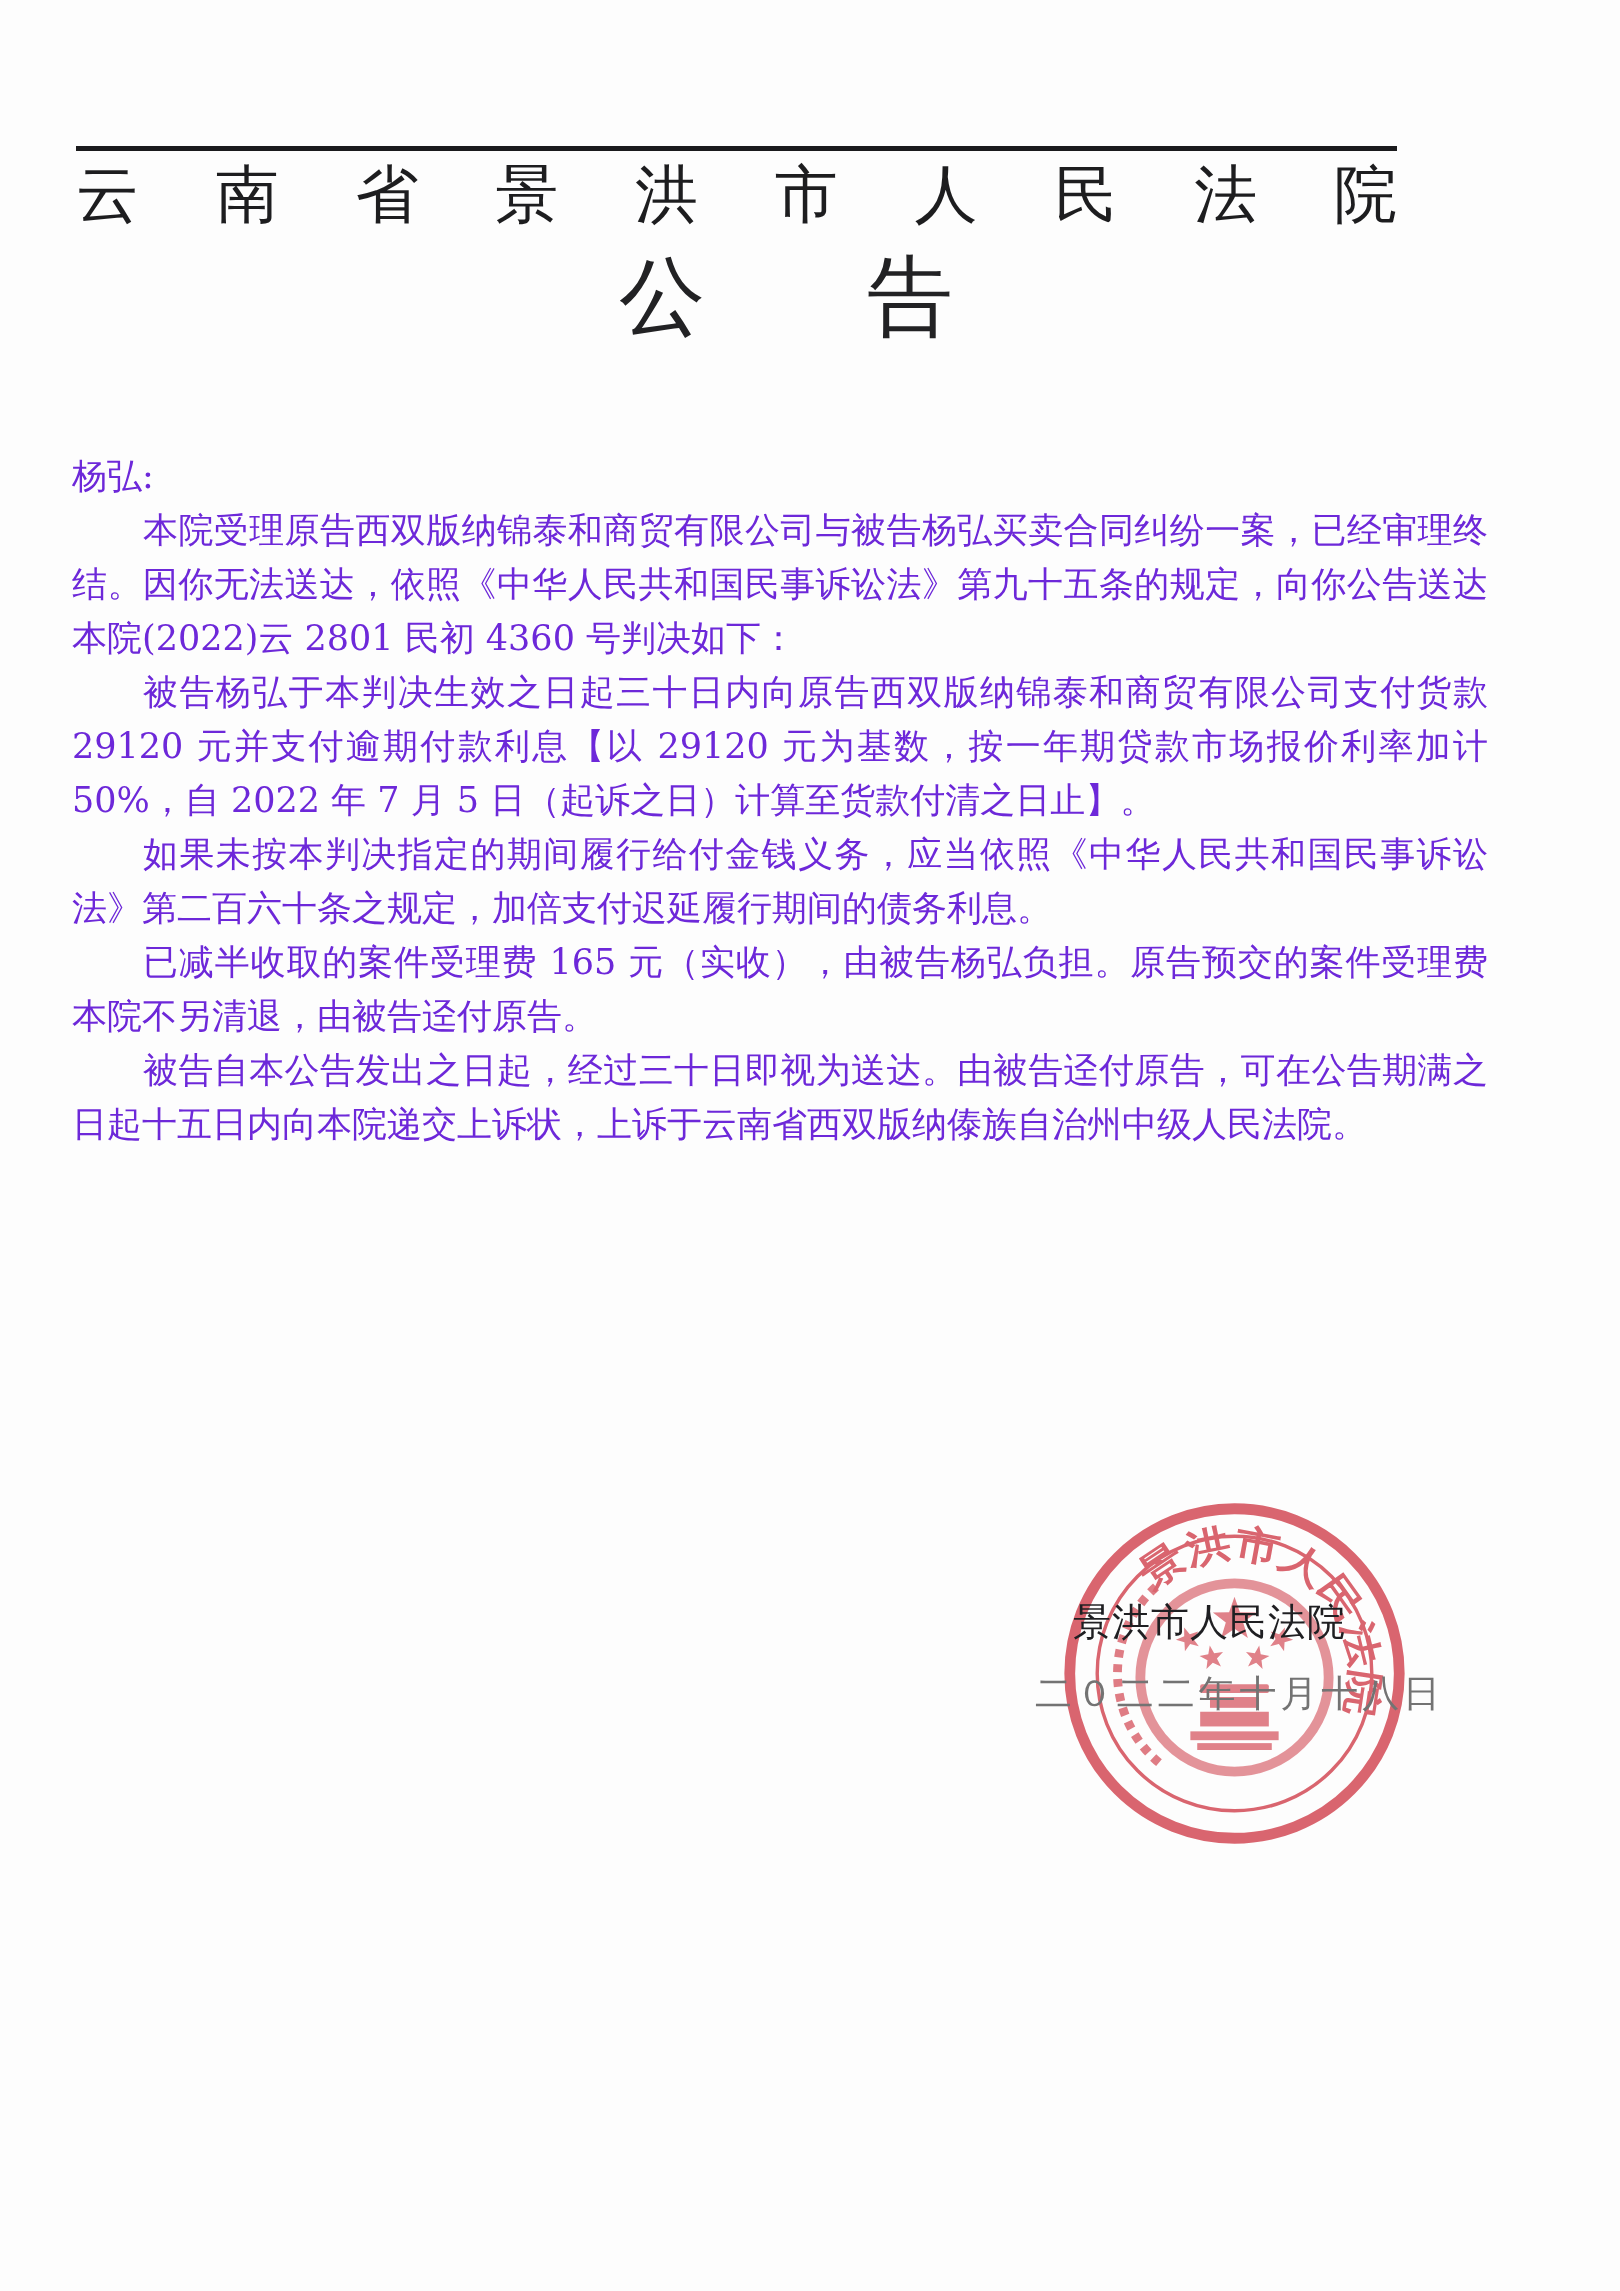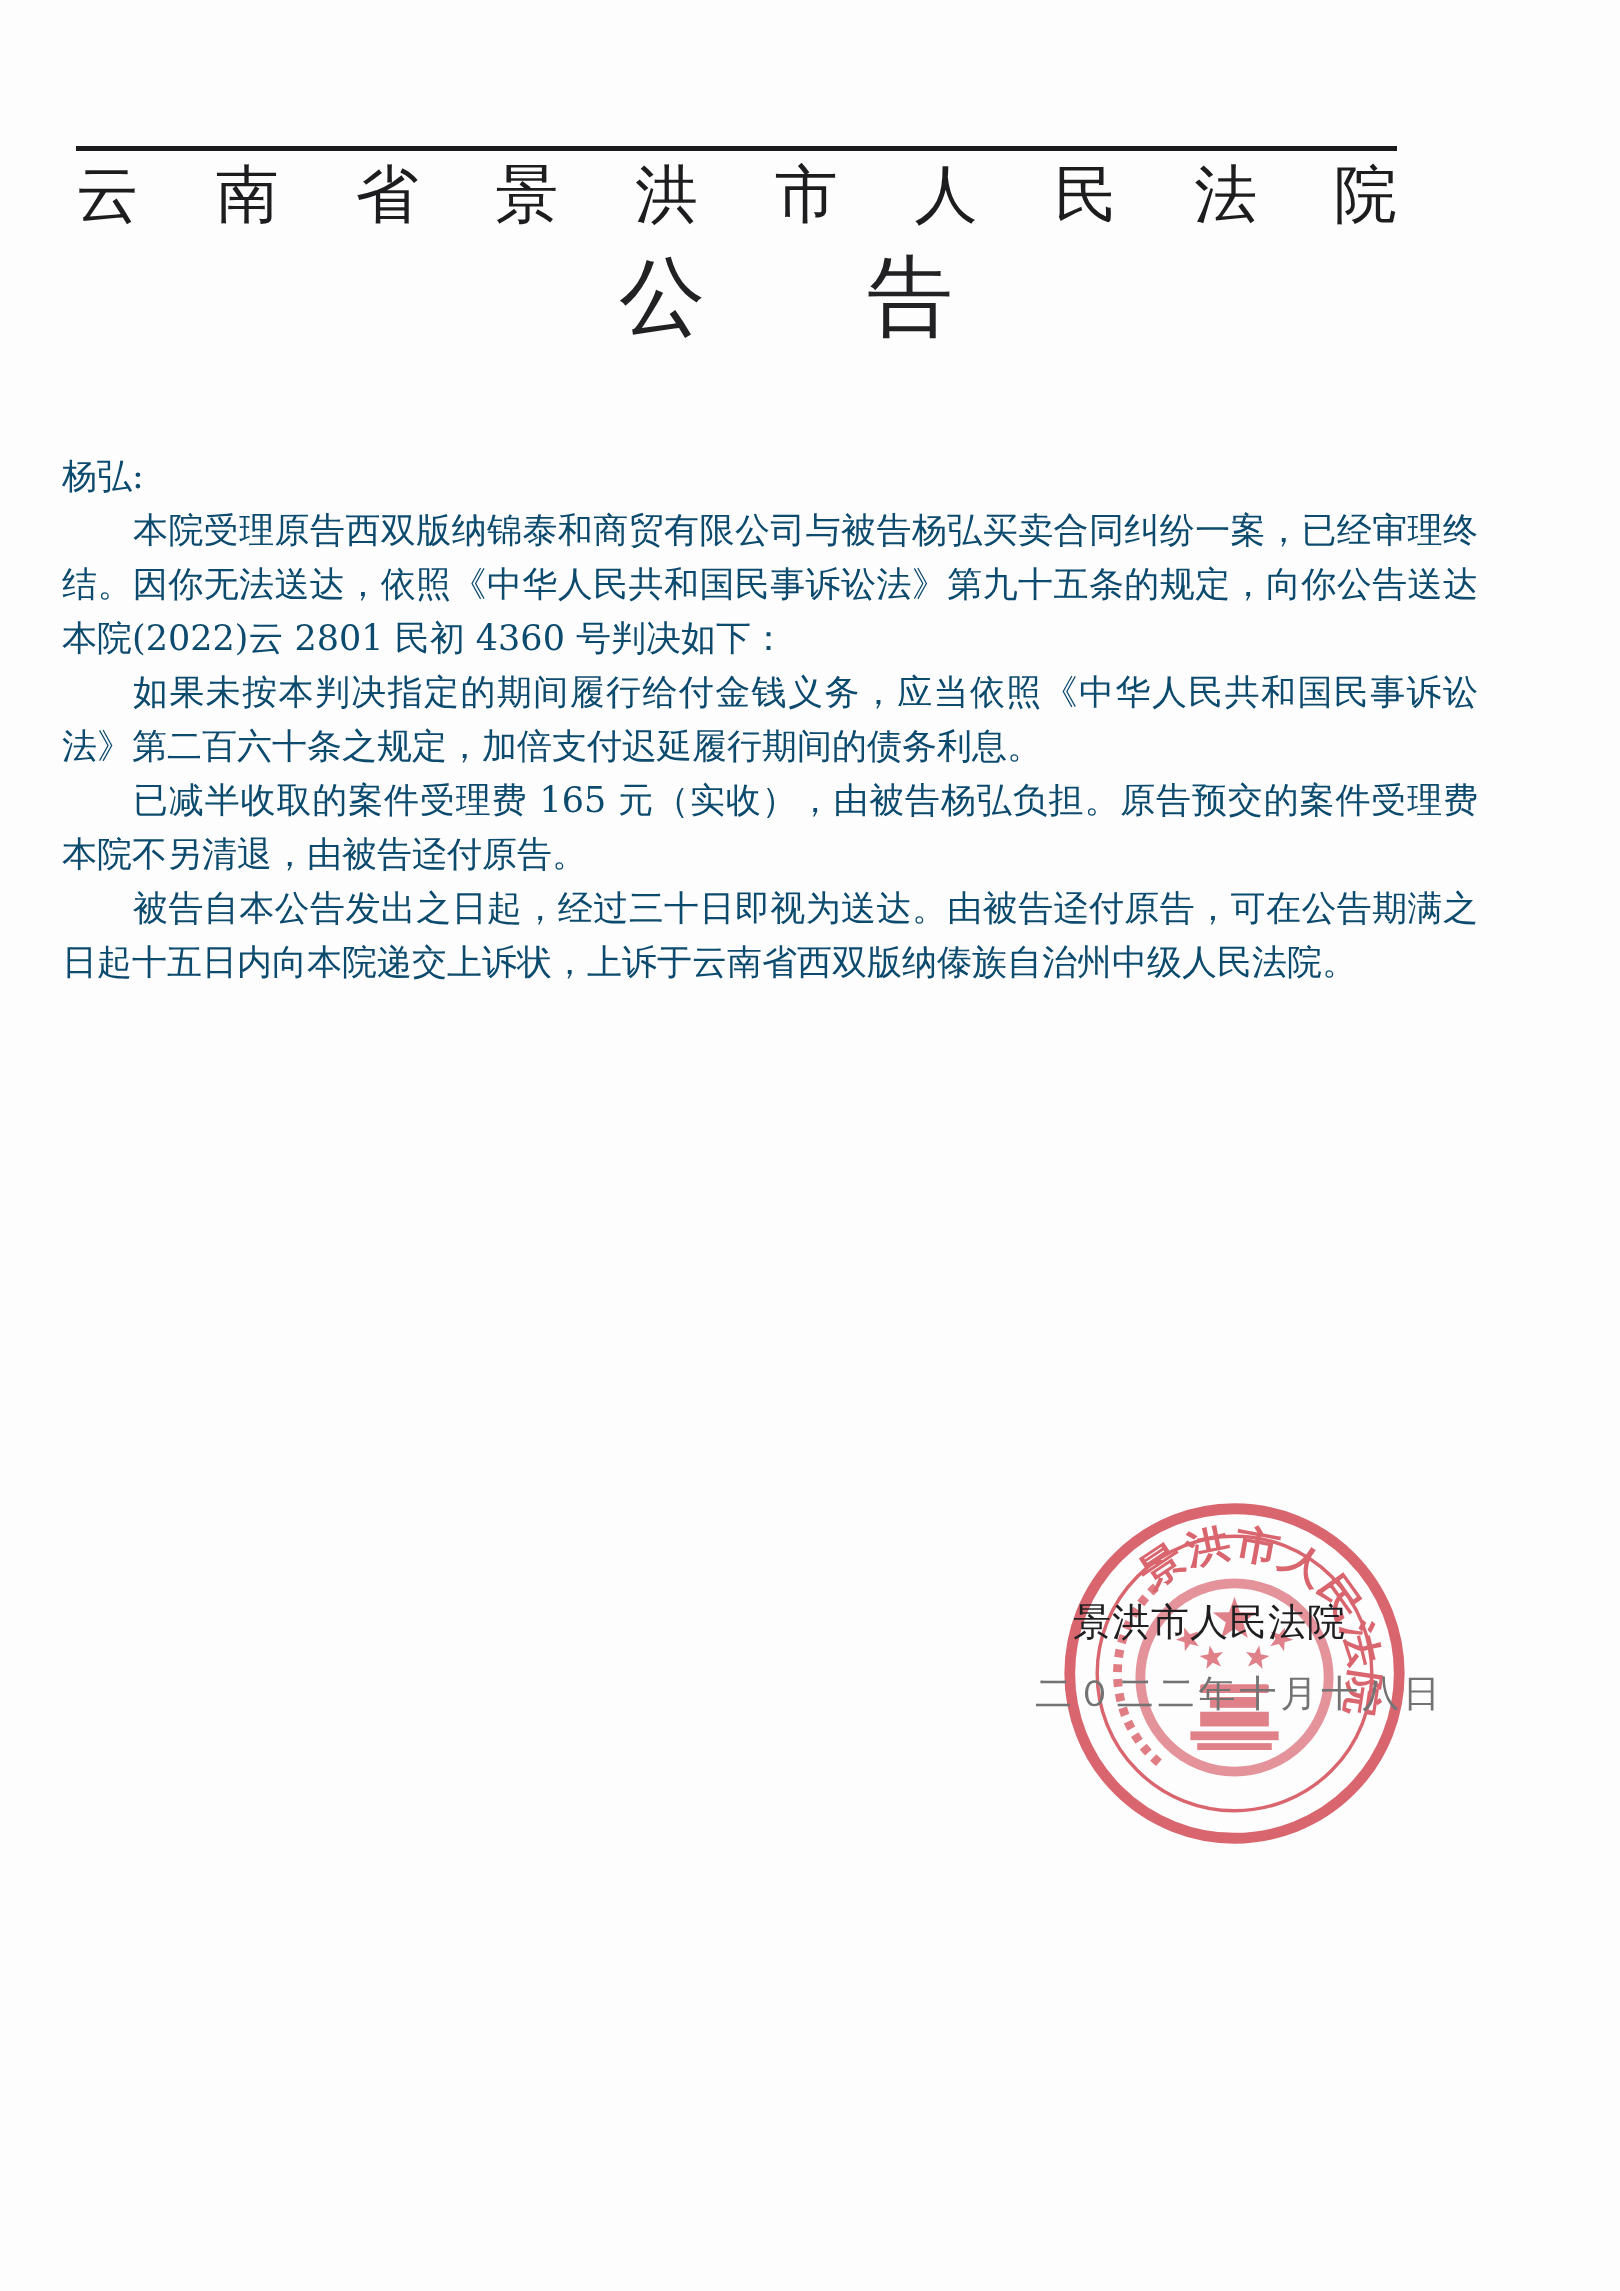--- a/index.html
+++ b/index.html
@@ -31,24 +31,24 @@
   }
   .doc-title {
     position: absolute; left: 78px; top: 247px;
     width: 1416px;
     display: flex; justify-content: center; gap: 162px;
     font-size: 86px; line-height: 98px;
     color: #222224; font-weight: 500;
   }
   
   .body-text {
-    position: absolute; left: 62px; top: 449px;
+    position: absolute; left: 72px; top: 449px;
     width: 1416px;
     font-size: 35px; line-height: 54px;
-    color: #0c4a6e;
+    color: #6d28d9;
     text-align: justify;
   }
   .body-text p { margin: 0; text-indent: 71px; }
   .body-text p.salutation { text-indent: 0; }
   
   .sig-court {
     position: absolute; left: 1073px; top: 1597px;
     font-size: 38px; letter-spacing: 1px;
     color: #1f1f22; z-index: 3; white-space: nowrap;
   }
@@ -85,20 +85,21 @@
     </div>
 
   <div class="doc-title">
       <span>公</span>
       <span>告</span>
     </div>
 
   <div class="body-text">
     <p class="salutation">杨弘:</p>
     <p>本院受理原告西双版纳锦泰和商贸有限公司与被告杨弘买卖合同纠纷一案，已经审理终结。因你无法送达，依照《中华人民共和国民事诉讼法》第九十五条的规定，向你公告送达本院(2022)云 2801 民初 4360 号判决如下：</p>
+    <p>被告杨弘于本判决生效之日起三十日内向原告西双版纳锦泰和商贸有限公司支付货款 29120 元并支付逾期付款利息【以 29120 元为基数，按一年期贷款市场报价利率加计 50%，自 2022 年 7 月 5 日（起诉之日）计算至货款付清之日止】。</p>
     <p>如果未按本判决指定的期间履行给付金钱义务，应当依照《中华人民共和国民事诉讼法》第二百六十条之规定，加倍支付迟延履行期间的债务利息。</p>
     <p>已减半收取的案件受理费 165 元（实收），由被告杨弘负担。原告预交的案件受理费本院不另清退，由被告迳付原告。</p>
     <p>被告自本公告发出之日起，经过三十日即视为送达。由被告迳付原告，可在公告期满之日起十五日内向本院递交上诉状，上诉于云南省西双版纳傣族自治州中级人民法院。</p>
   </div>
 
   <div class="sig-court">景洪市人民法院</div>
   <div class="sig-date">二０二二年十月十八日</div>
 
   <svg class="seal" viewBox="0 0 362 362" xmlns="http://www.w3.org/2000/svg">
     <defs>

